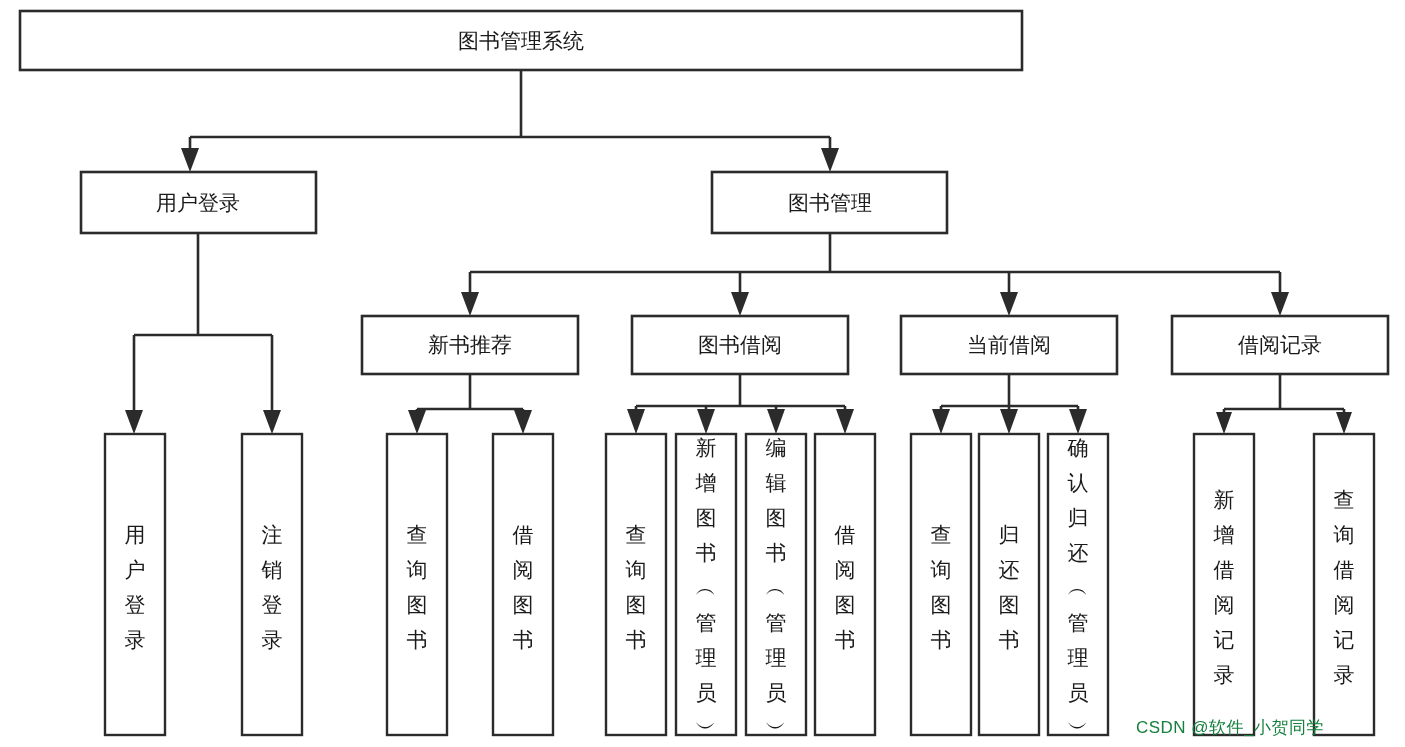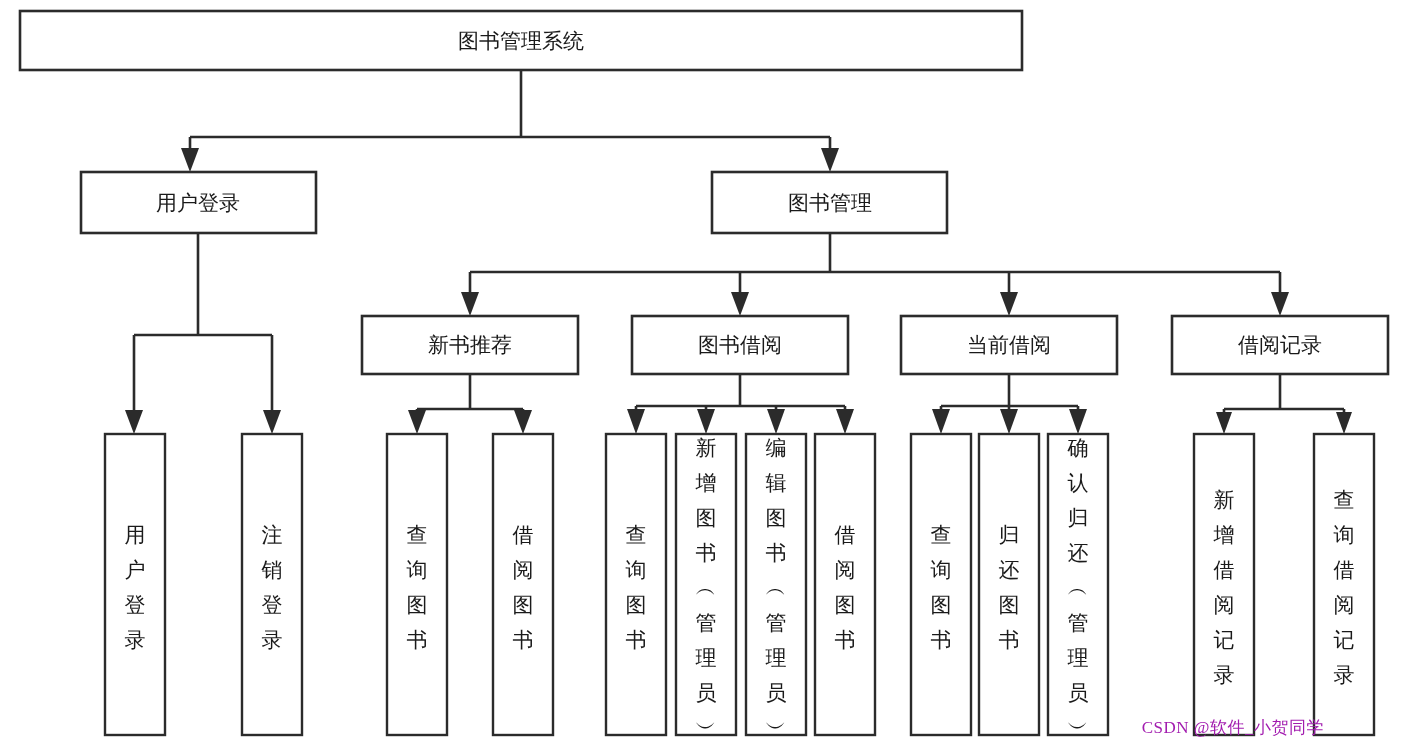--- a/index.html
+++ b/index.html
@@ -55,23 +55,23 @@
   .node-label-v {
     font-family: "Liberation Sans", "DejaVu Sans", sans-serif;
     font-size: 21px;
     fill: #1a1a1a;
     text-anchor: middle;
   }
   .watermark {
     position: absolute;
     right: 14px;
     bottom: 8px;
-    font-family: Liberation Serif, serif;
+    font-family: Liberation Sans, sans-serif;
     font-size: 17px;
-    color: #a21caf;
+    color: #15803d;
     letter-spacing: 0.5px;
     white-space: nowrap;
     pointer-events: none;
   }
 </style>
 </head>
 <body>
 
 <div id="diagram-root">
   <svg class="diagram" viewBox="0 0 1405 747" xmlns="http://www.w3.org/2000/svg">

